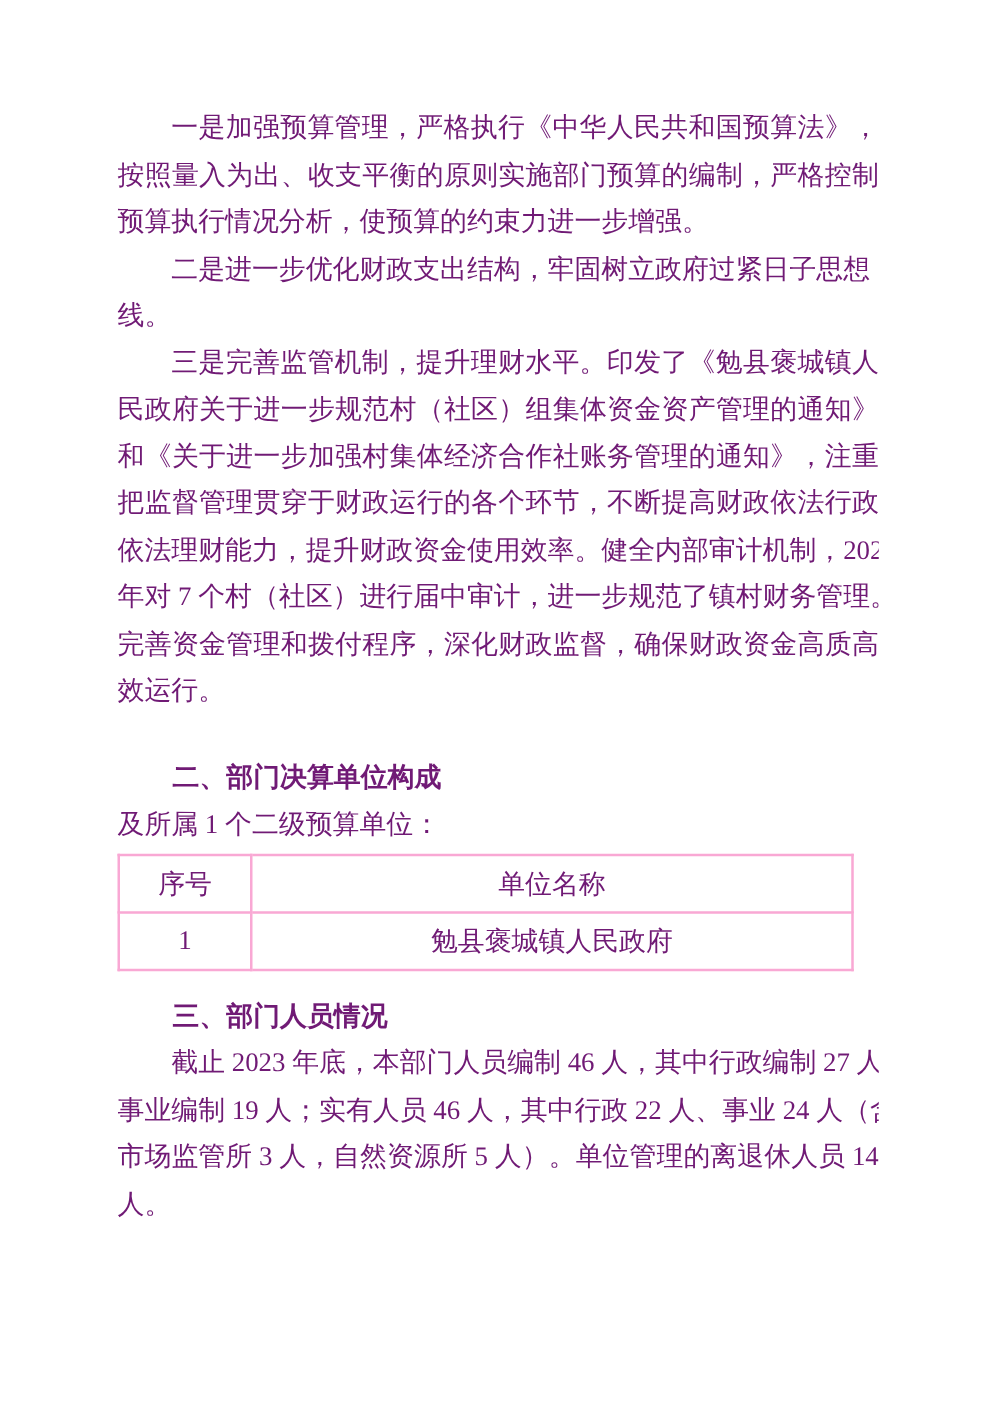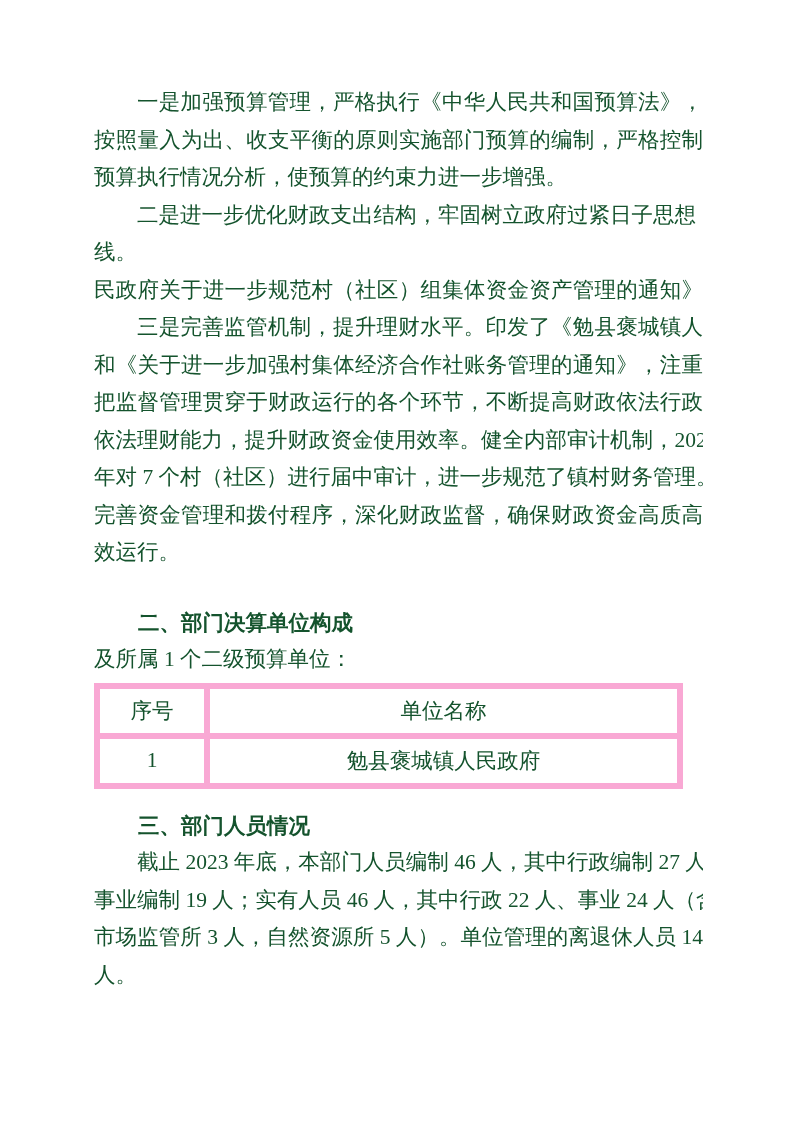--- a/index.html
+++ b/index.html
@@ -5,21 +5,21 @@
   html, body {
     margin: 0;
     padding: 0;
     background: #ffffff;
   }
   .page {
     position: relative;
     width: 793px;
     height: 1122px;
     background: #ffffff;
-    color: #14532d;
+    color: #701a75;
     font-family: "Liberation Serif", "DejaVu Serif", serif;
     font-size: 21.5px;
     overflow: hidden;
   }
   .content {
     position: absolute;
     left: 94px;
     top: 84px;
     width: 609px;
   }
@@ -46,21 +46,21 @@
     margin-top: 32px;
   }
   .heading.staff { margin-top: 18px; }
   table.units {
     border-collapse: collapse;
     table-layout: fixed;
     width: 589px;
     margin-top: 4px;
   }
   table.units th, table.units td {
-    border: 6px solid #f9a8d4;
+    border: 2px solid #f9a8d4;
     height: 44px;
     padding: 0;
     text-align: center;
     vertical-align: middle;
     font-weight: normal;
     font-size: 21.5px;
     font-family: "Liberation Serif", "DejaVu Serif", serif;
   }
   table.units .col-index { width: 104px; }
 </style>
@@ -75,22 +75,22 @@
         <div class="line">按照量入为出、收支平衡的原则实施部门预算的编制，严格控制</div>
         <div class="line last">预算执行情况分析，使预算的约束力进一步增强。</div>
       </div>
 
     <div class="para">
         <div class="line first">二是进一步优化财政支出结构，牢固树立政府过紧日子思想，</div>
         <div class="line last">线。</div>
       </div>
 
     <div class="para">
+        <div class="line first">三是完善监管机制，提升理财水平。印发了《勉县褒城镇人</div>
         <div class="line">民政府关于进一步规范村（社区）组集体资金资产管理的通知》</div>
-        <div class="line first">三是完善监管机制，提升理财水平。印发了《勉县褒城镇人</div>
         <div class="line">和《关于进一步加强村集体经济合作社账务管理的通知》，注重</div>
         <div class="line">把监督管理贯穿于财政运行的各个环节，不断提高财政依法行政</div>
         <div class="line">依法理财能力，提升财政资金使用效率。健全内部审计机制，2023</div>
         <div class="line">年对 7 个村（社区）进行届中审计，进一步规范了镇村财务管理。</div>
         <div class="line">完善资金管理和拨付程序，深化财政监督，确保财政资金高质高</div>
         <div class="line last">效运行。</div>
       </div>
 
     <div class="heading">二、部门决算单位构成</div>
 

